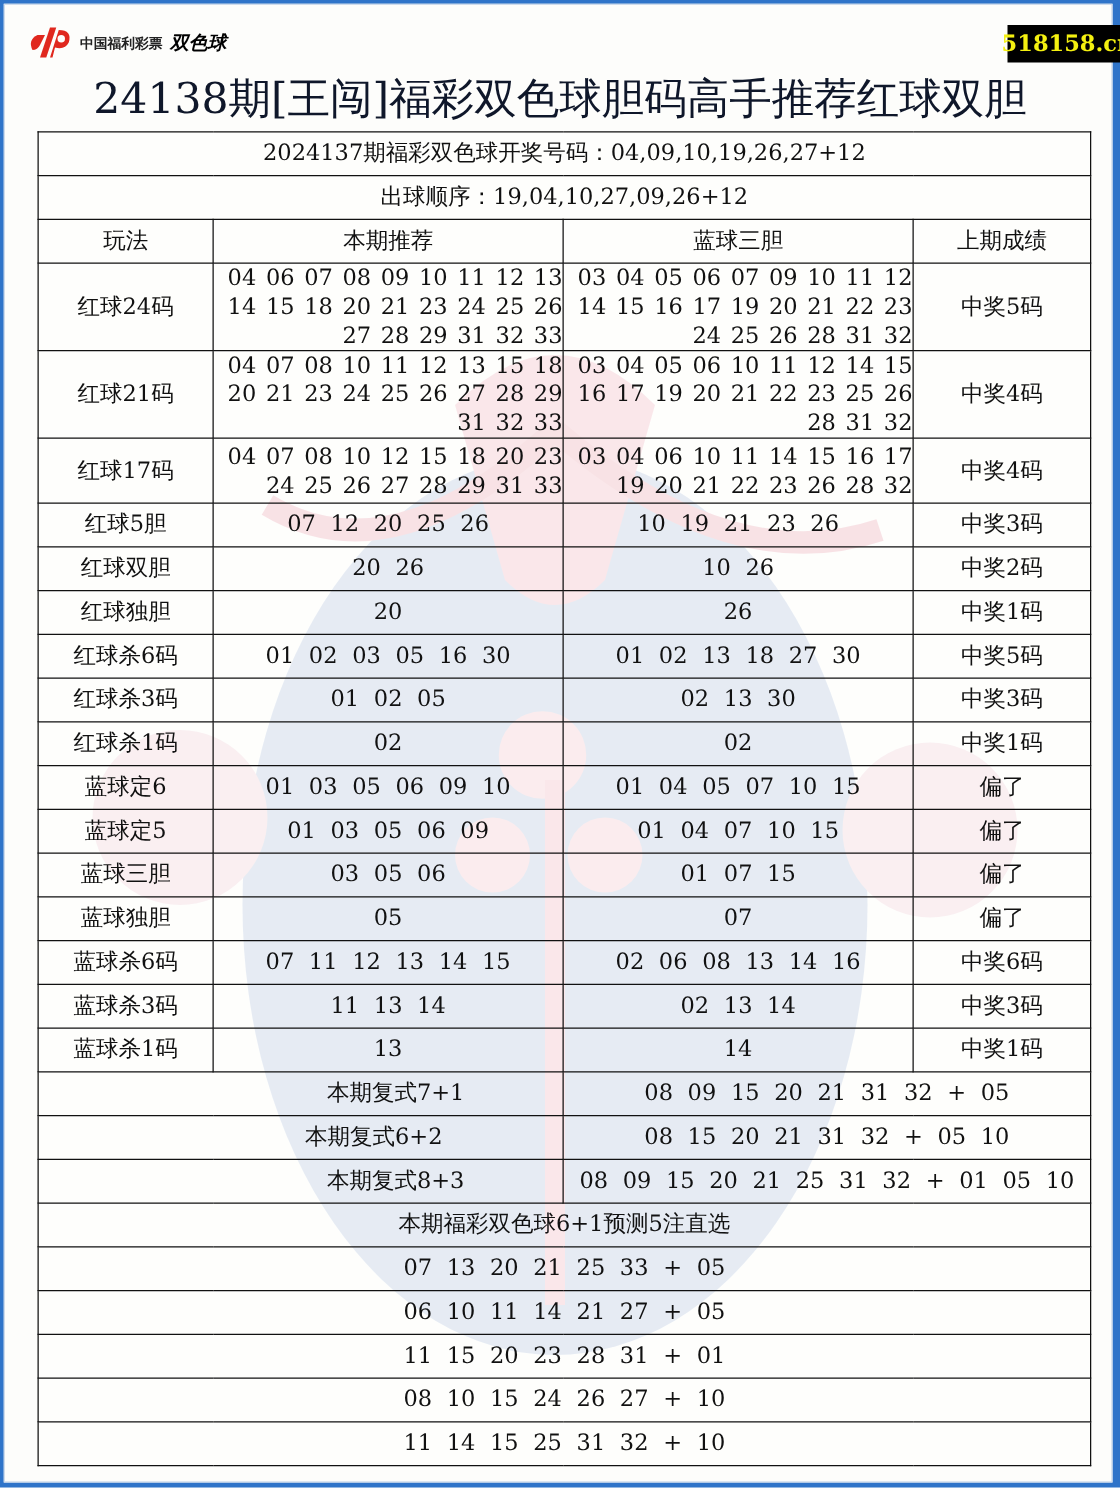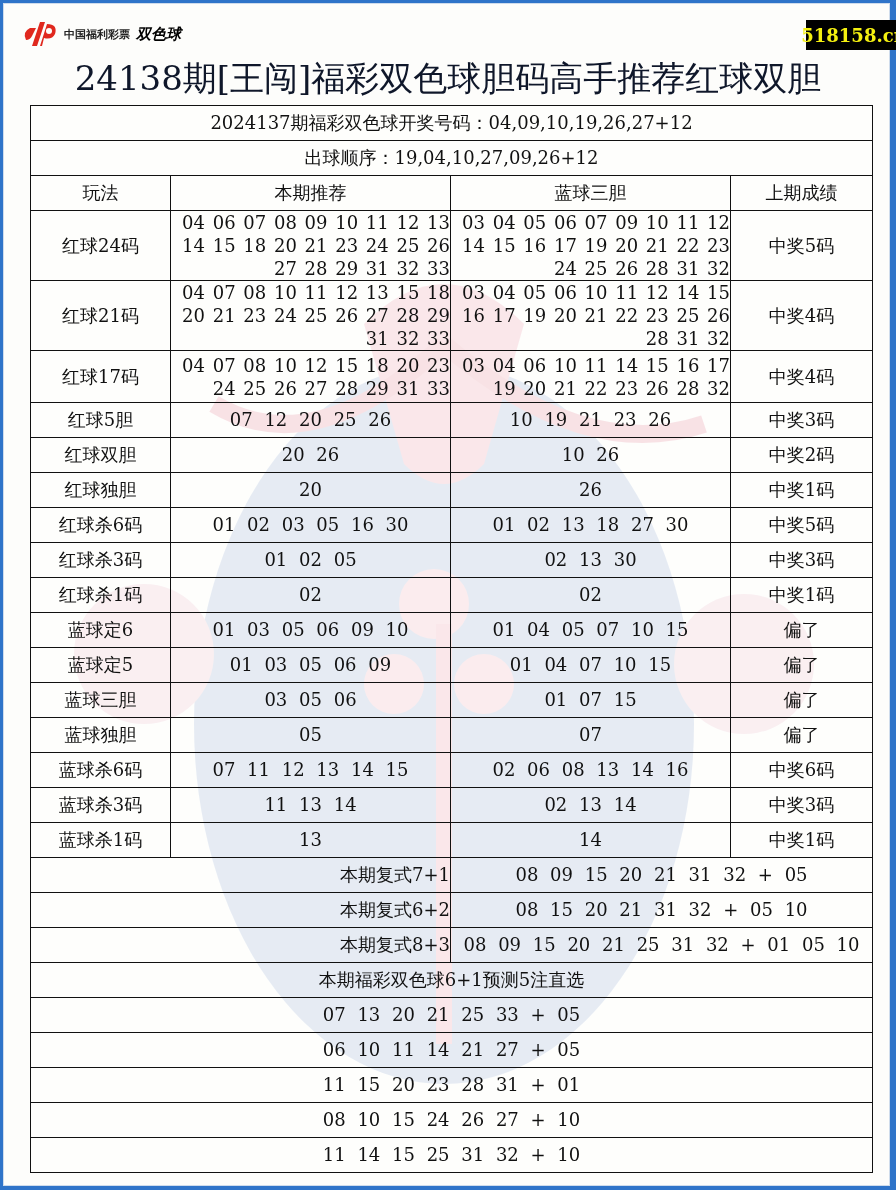--- a/index.html
+++ b/index.html
@@ -42,21 +42,21 @@
   td {
     border: 1px solid #111; text-align: center; vertical-align: middle;
     background: rgba(255,255,255,0.35);
     padding: 0; line-height: 22px; white-space: nowrap;
   }
   td.nums { text-align: right; white-space: normal; word-spacing: 2px; padding-left: 2px; font-size: 18px; line-height: 23px; }
   td.spaced { word-spacing: 6px; }
   .r35 td { height: 35px; }
   .r70 td { height: 70px; }
   .r52 td { height: 52px; }
-  td.left-lbl { text-align: right; padding-left: 12px; }
+  td.left-lbl { text-align: center; padding-left: 12px; }
 </style>
 </head>
 <body>
 
 <div class="frame">
   <svg class="watermark" viewBox="0 0 760 900">
     <ellipse cx="380" cy="520" rx="250" ry="360" fill="#7d9ccc"></ellipse>
     <path d="M300 120 Q380 40 460 120 L420 260 Q380 300 340 260 Z" fill="#e9869a"></path>
     <path d="M380 140 Q250 260 150 200" stroke="#e06b7f" stroke-width="18" fill="none"></path>
     <path d="M380 140 Q520 260 640 220" stroke="#e06b7f" stroke-width="18" fill="none"></path>

